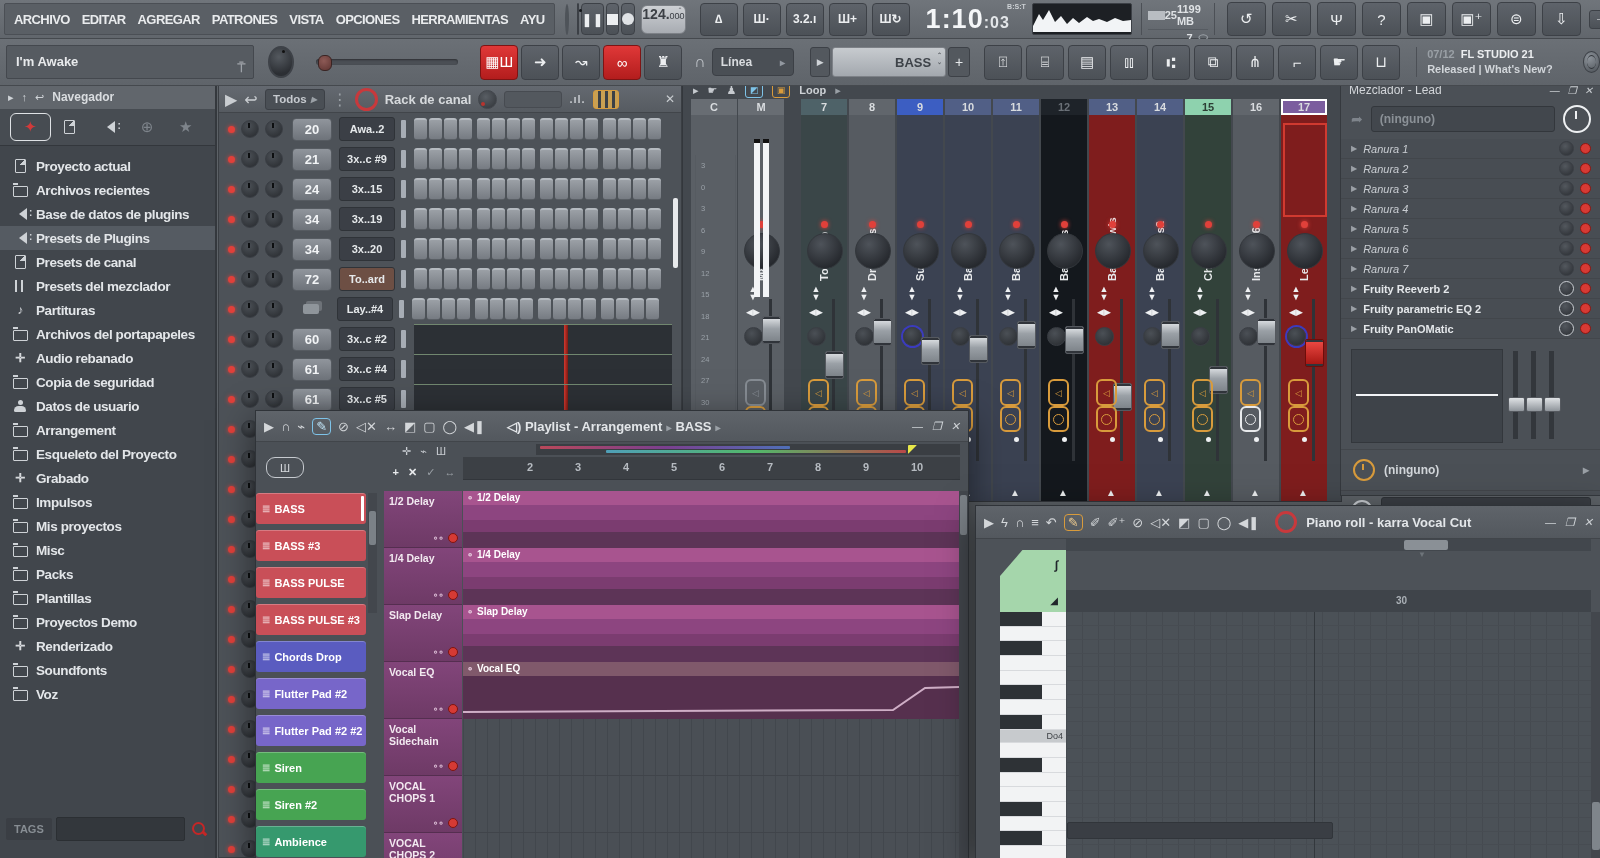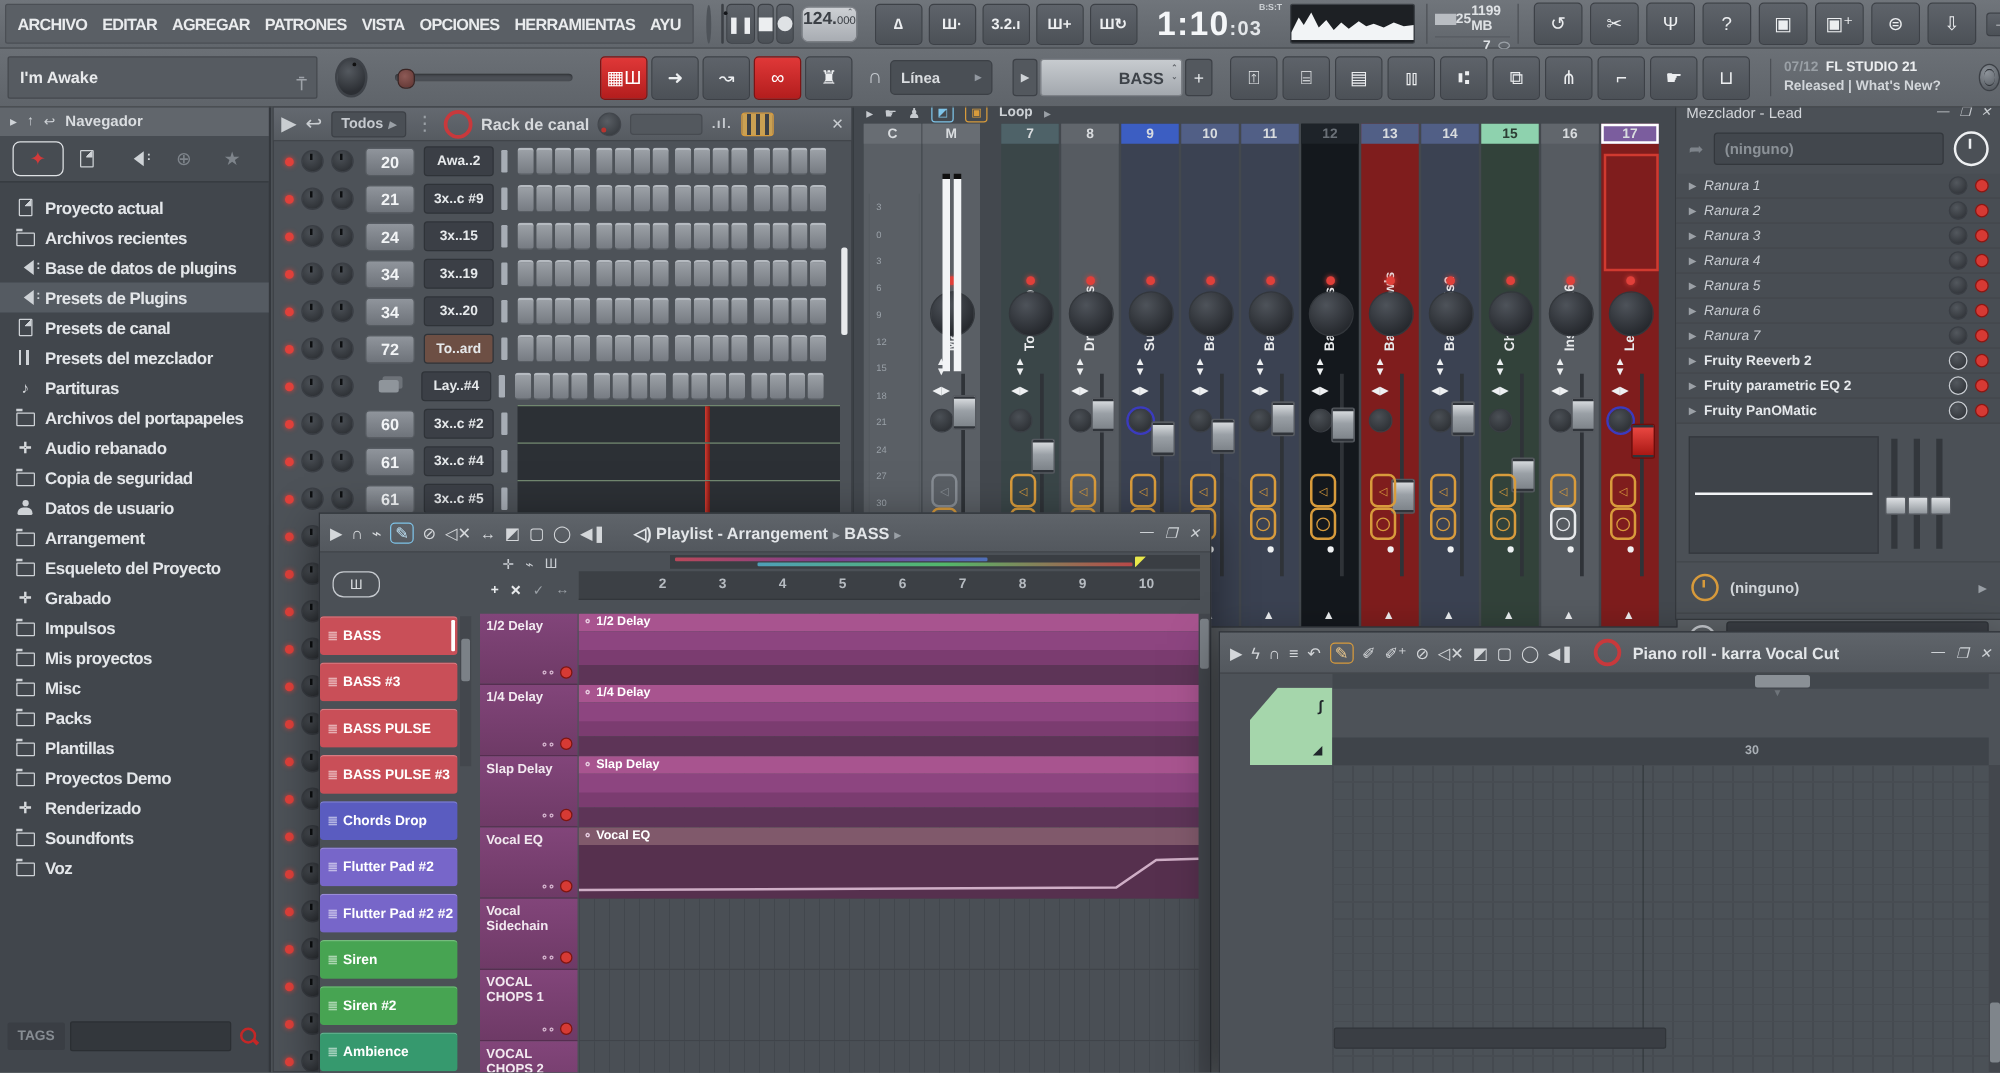--- a/index.html
+++ b/index.html
@@ -1391,20 +1391,39 @@
     <div class="prscrollstrip">
         <i></i>
       </div>
     <div class="prcorner">
         <b>∫</b>
         <u>◢</u>
       </div>
     <div class="prruler">
         <span style="left:330px">30</span>
       </div>
+    <div class="prkeys" id="pr-keys">
+        <div class="pkey b"></div>
+        <div class="pkey "></div>
+        <div class="pkey b"></div>
+        <div class="pkey "></div>
+        <div class="pkey "></div>
+        <div class="pkey b"></div>
+        <div class="pkey "></div>
+        <div class="pkey b"></div>
+        <div class="pkey do">Do4</div>
+        <div class="pkey "></div>
+        <div class="pkey b"></div>
+        <div class="pkey "></div>
+        <div class="pkey "></div>
+        <div class="pkey b"></div>
+        <div class="pkey "></div>
+        <div class="pkey b"></div>
+        <div class="pkey "></div>
+      </div>
     <div class="prgrid"></div>
     <div class="prbar"></div>
     <div class="prnote"></div>
     <div class="prvscroll">
         <i></i>
       </div>
   </div>
 
 </div>
 

